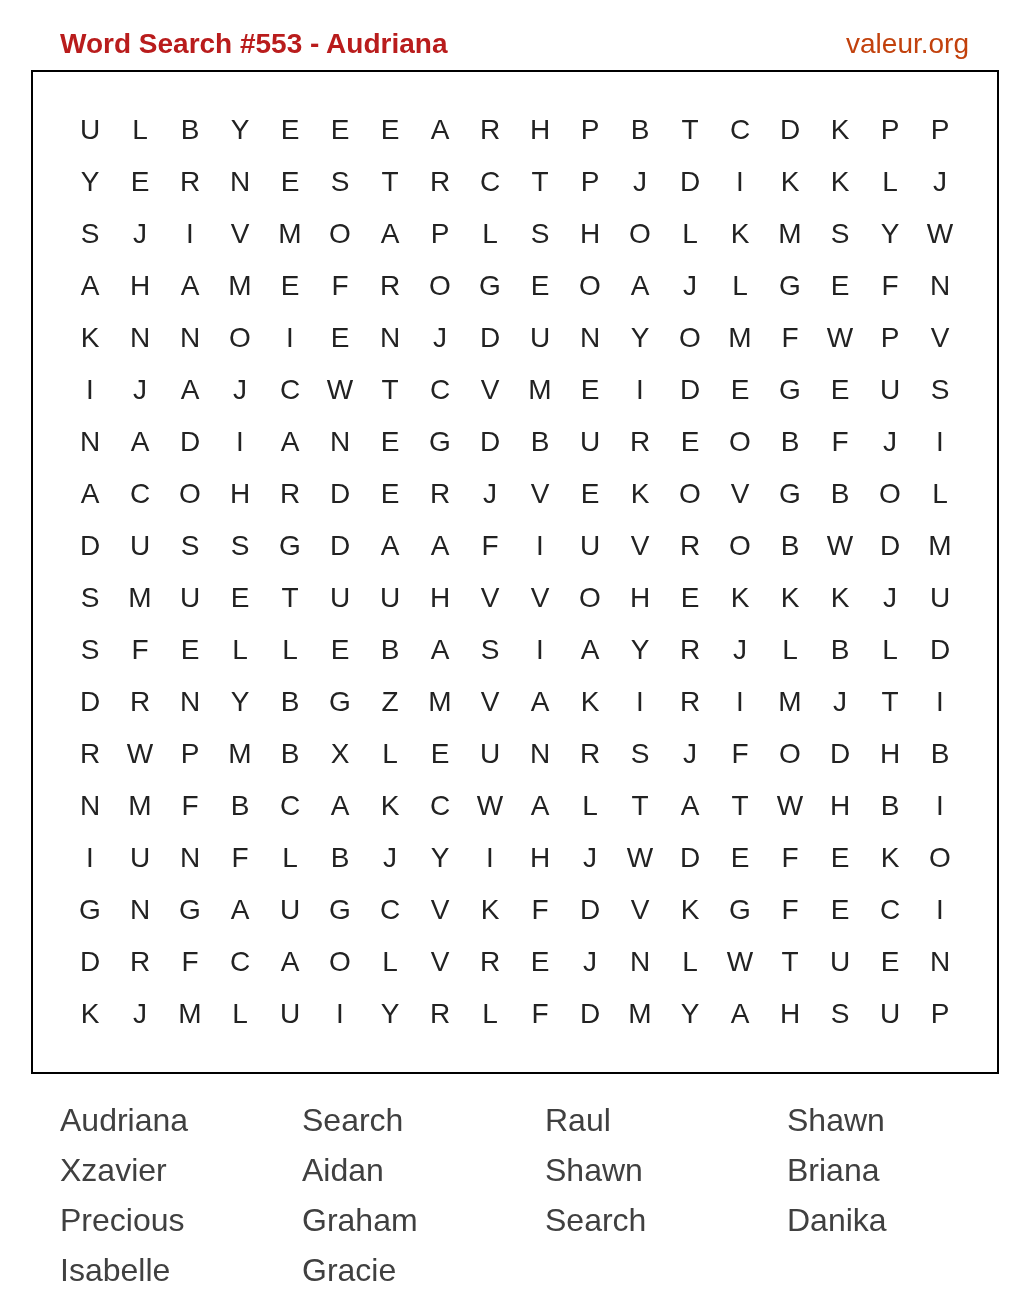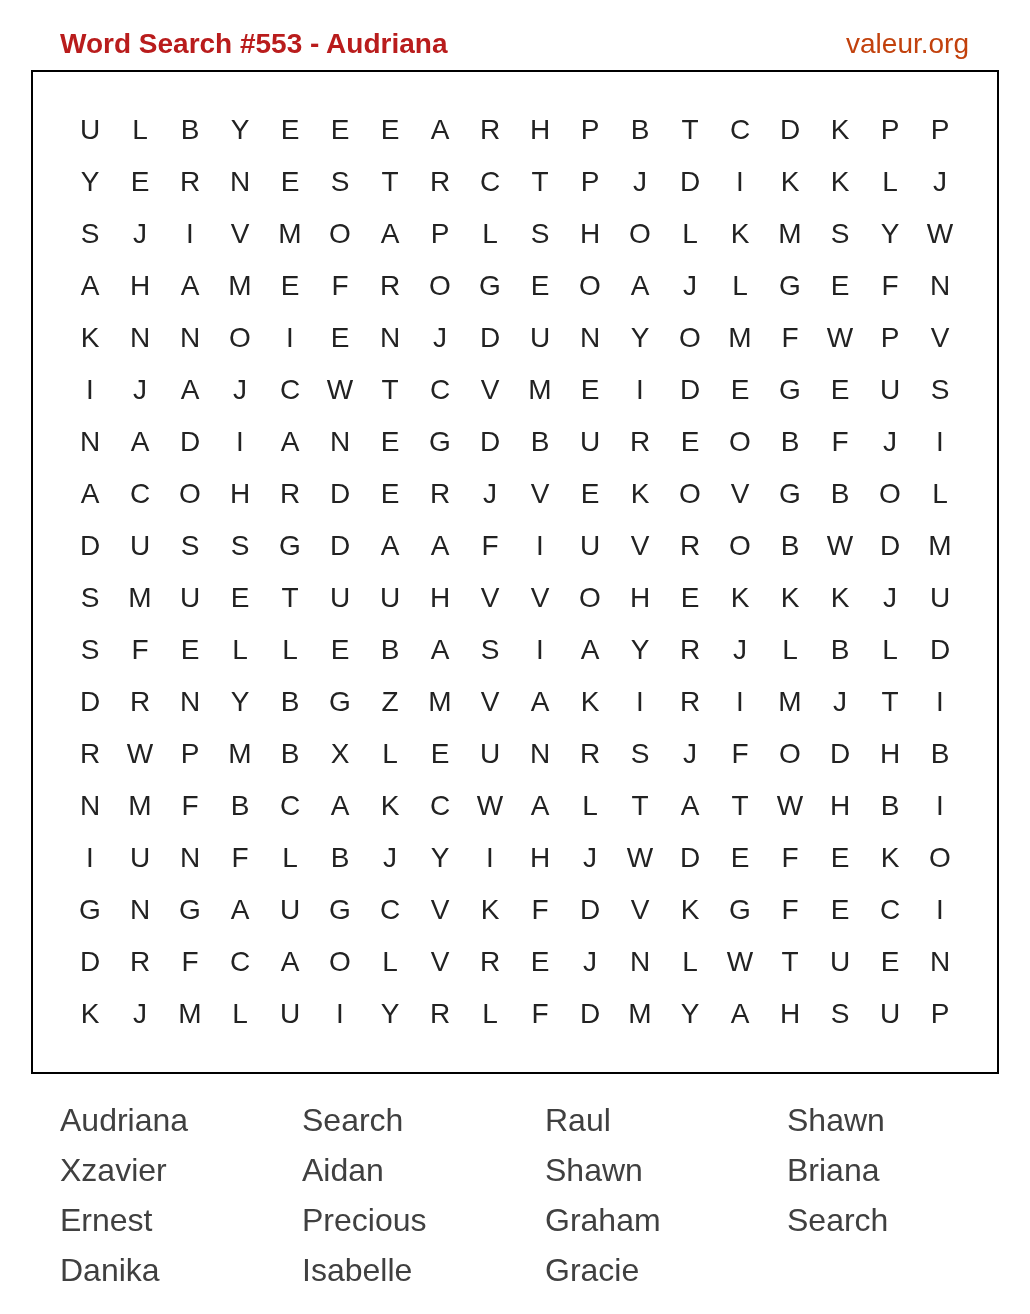--- a/index.html
+++ b/index.html
@@ -413,20 +413,19 @@
 
 <div class="words" id="words">
     <div class="word">Audriana</div>
     <div class="word">Search</div>
     <div class="word">Raul</div>
     <div class="word">Shawn</div>
     <div class="word">Xzavier</div>
     <div class="word">Aidan</div>
     <div class="word">Shawn</div>
     <div class="word">Briana</div>
-    <div class="word">Ernest</div>
     <div class="word">Precious</div>
     <div class="word">Graham</div>
     <div class="word">Search</div>
     <div class="word">Danika</div>
     <div class="word">Isabelle</div>
     <div class="word">Gracie</div>
   </div>
 
 </body></html>

